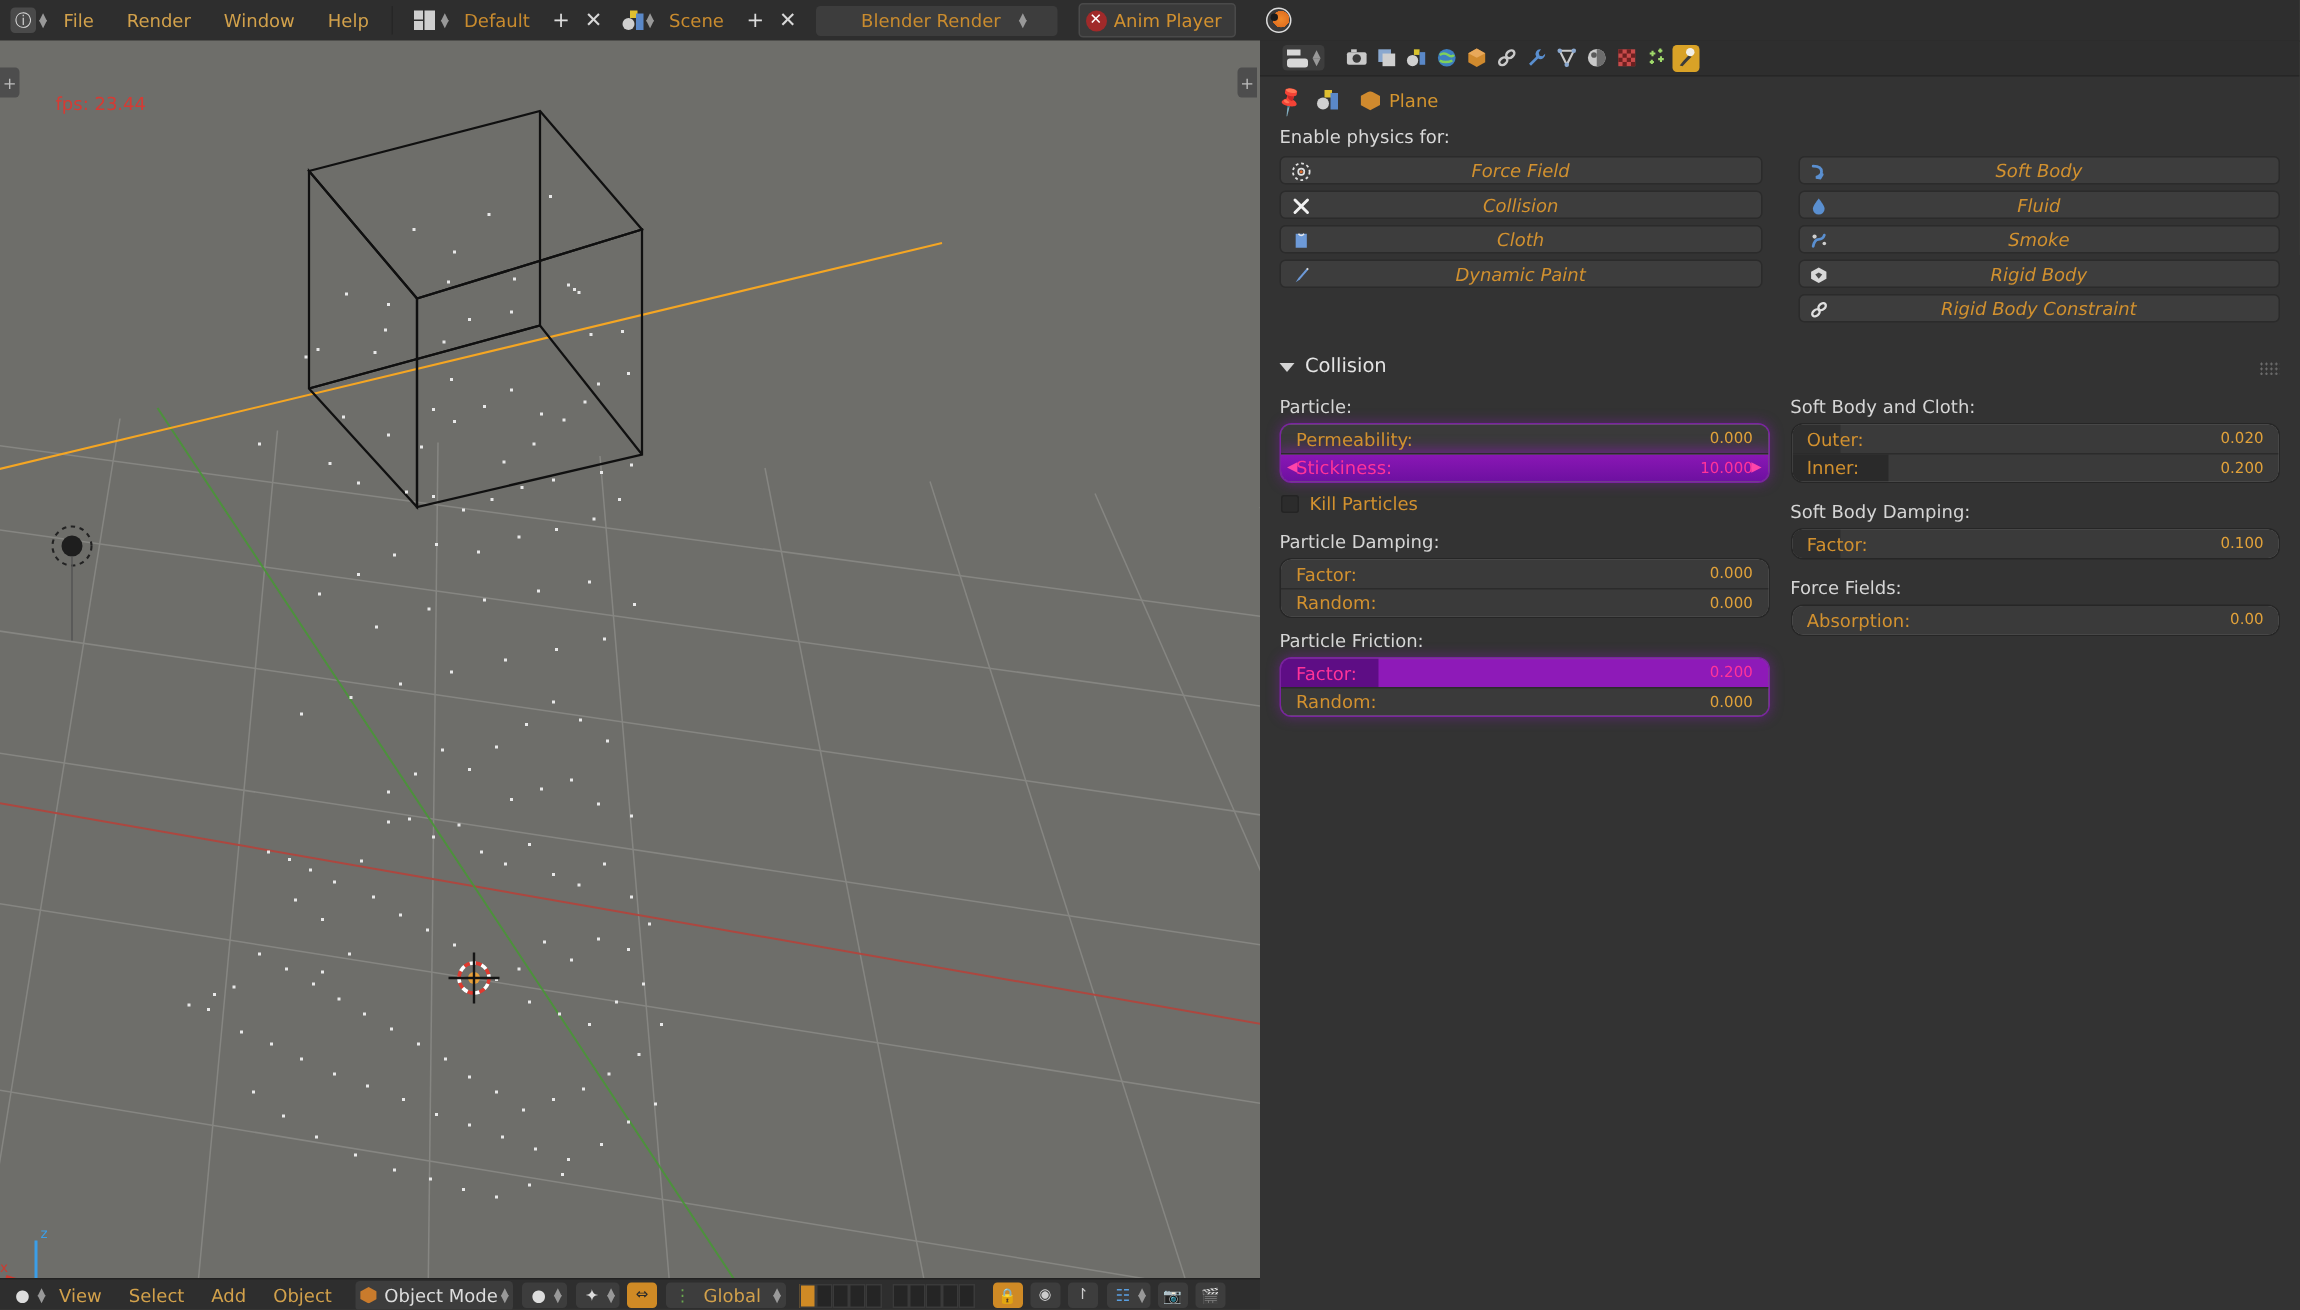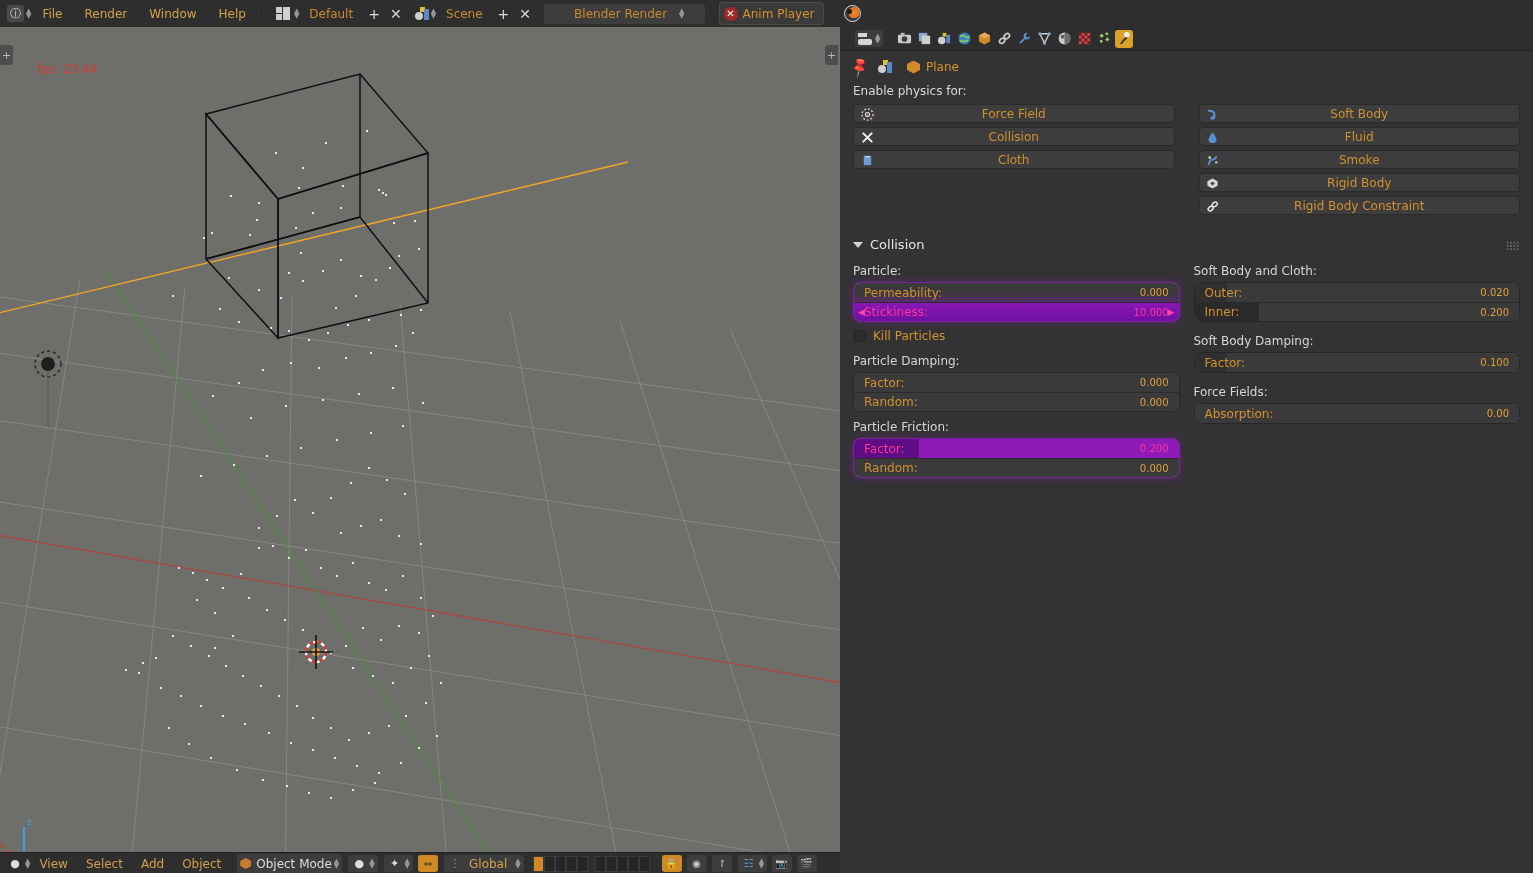--- a/index.html
+++ b/index.html
@@ -159,21 +159,21 @@
   }
   .breadcrumb{display:flex;align-items:center;margin-left:14px;}
   .bc-cube{
     width:13px;height:13px;background:#d08a2e;margin-right:6px;
     clip-path:polygon(50% 0,100% 27%,100% 73%,50% 100%,0 73%,0 27%);
   }
   .bc-text{color:#d4952f;font-size:12px;}
 
   .panel-body{position:absolute;left:0;top:57px;width:693px;}
   .sec-label{color:#d8d8d8;font-size:12px;margin:0 0 6px 13px;}
-  .phys-cols{display:flex;gap:24px;padding:0 13px;}
+  .phys-cols{display:flex;gap:24px;padding:0 13px;font-style:italic;}
   .phys-col{flex:1;display:flex;flex-direction:column;gap:4px;}
   .phys-btn{
     height:19px;background:#3d3d3d;border:1px solid #2b2b2b;border-radius:4px;
     display:flex;align-items:center;position:relative;box-sizing:border-box;
     cursor:default;
   }
   .phys-btn .pb-ic{
     position:absolute;left:6px;top:2px;width:14px;height:14px;
     display:flex;align-items:center;justify-content:center;
   }
@@ -770,20 +770,29 @@
           <div class="phys-btn">
             <span class="pb-ic">
               <svg width="13" height="13" viewBox="0 0 14 14">
                   <path d="M3 2 L11 2 L11 12 L3 12 Z" fill="#6d9ad8"></path>
                   <path d="M5 2 Q7 4.6 9 2" fill="none" stroke="#e8e8e8" stroke-width="1.1"></path>
                 </svg>
             </span>
             <span class="pb-lbl">Cloth</span>
           </div>
 
+          <div class="phys-btn">
+            <span class="pb-ic">
+              <svg width="13" height="13" viewBox="0 0 14 14">
+                  <path d="M11 2 L5 9 L3 12 L6 10 L12 3 Z" fill="#6d9ad8"></path>
+                  <path d="M11 2 L12 3" stroke="#dcdcdc" stroke-width="1.2"></path>
+                </svg>
+            </span>
+            <span class="pb-lbl">Dynamic Paint</span>
+          </div>
 
         </div>
         <div class="phys-col">
 
           <div class="phys-btn">
             <span class="pb-ic">
               <svg width="13" height="13" viewBox="0 0 14 14">
                   <path d="M3 3 Q9 3 9 7 Q9 10 5 11 L8 11.5 L9.5 9" fill="none" stroke="#5a8fd0" stroke-width="2" stroke-linecap="round"></path>
                 </svg>
             </span>

